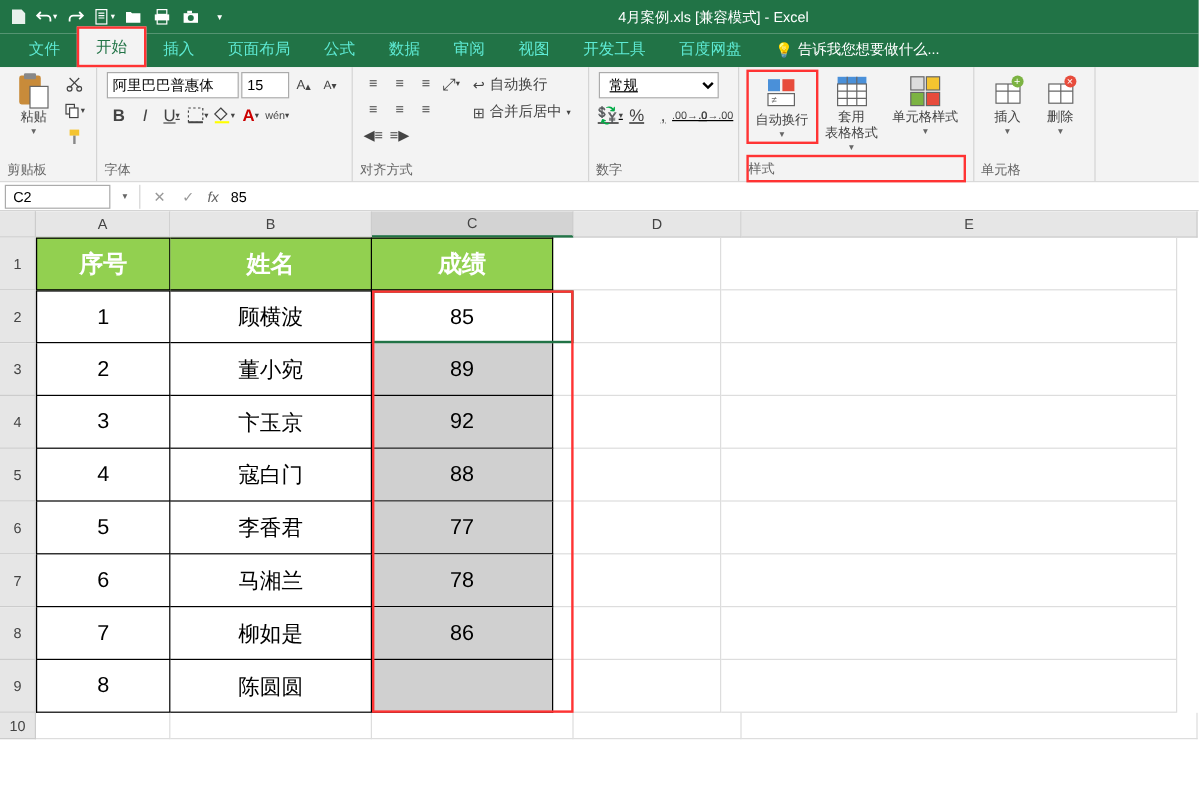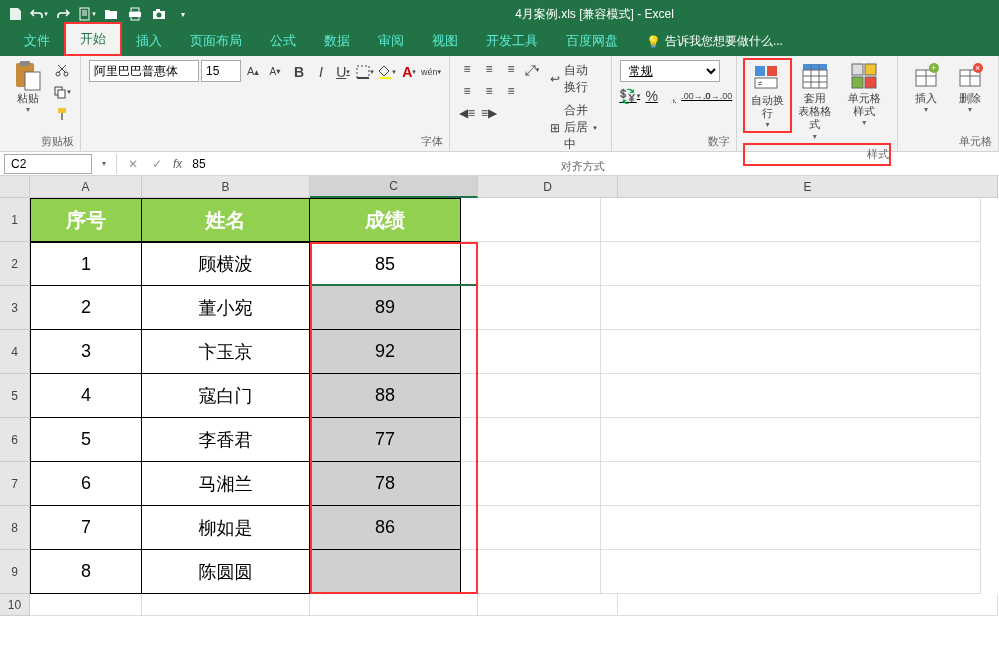--- a/index.html
+++ b/index.html
@@ -15,33 +15,33 @@
 .menu-bar { background: #217346; height: 28px; display: flex; align-items: flex-end; padding-left: 10px; }
 .menu-tab { color: #5eead4; padding: 6px 14px; font-size: 13px; cursor: pointer; }
 .menu-tab.active { background: #f3f3f3; color: #217346; }
 .menu-tab.highlight { border: 2px solid #ff3333; }
 .tell-me { color: #fff; padding: 6px 14px; font-size: 12px; display: flex; align-items: center; gap: 4px; }
 
 
 .ribbon { background: #f3f3f3; border-bottom: 1px solid #d4d4d4; height: 96px; display: flex; }
 .ribbon-group { border-right: 1px solid #d4d4d4; padding: 2px 6px 0 6px; display: flex; flex-direction: column; }
 .ribbon-group-content { flex: 1; display: flex; align-items: flex-start; }
-.ribbon-group-label { text-align: right; font-size: 11px; color: #666; padding: 2px 0; position: relative; }
+.ribbon-group-label { text-align: left; font-size: 11px; color: #666; padding: 2px 0; position: relative; }
 .ribbon-group-label.highlight { border: 2px solid #ff3333; }
 
 .big-btn { display: flex; flex-direction: column; align-items: center; padding: 2px 6px; cursor: pointer; min-width: 42px; }
 .big-btn.highlight { border: 2px solid #ff3333; }
 .big-btn-icon { width: 32px; height: 32px; display: flex; align-items: center; justify-content: center; font-size: 24px; }
 .big-btn-label { font-size: 11px; color: #444; text-align: center; line-height: 1.2; }
 .big-btn .drop { font-size: 8px; color: #666; }
 
 .small-btns { display: flex; flex-direction: column; gap: 2px; padding: 2px; }
 .small-btn { width: 20px; height: 20px; display: flex; align-items: center; justify-content: center; cursor: pointer; font-size: 14px; color: #444; }
 
-.font-controls { display: flex; gap: 4px; padding: 2px; align-items: flex-end; }
+.font-controls { display: flex; flex-direction: column; gap: 4px; padding: 2px; }
 .font-row { display: flex; gap: 2px; align-items: center; }
 .font-select { height: 22px; border: 1px solid #ababab; background: #fff; padding: 0 4px; font-size: 12px; }
 .font-name { width: 110px; }
 .font-size { width: 40px; }
 
 .align-grid { display: grid; grid-template-columns: repeat(3, 22px); grid-template-rows: repeat(3, 22px); gap: 0; }
 .align-btn { display: flex; align-items: center; justify-content: center; cursor: pointer; color: #444; }
 
 .align-extra { display: flex; flex-direction: column; gap: 2px; padding: 2px 4px; }
 .inline-btn { display: flex; align-items: center; gap: 4px; padding: 2px 4px; cursor: pointer; font-size: 12px; color: #444; }

